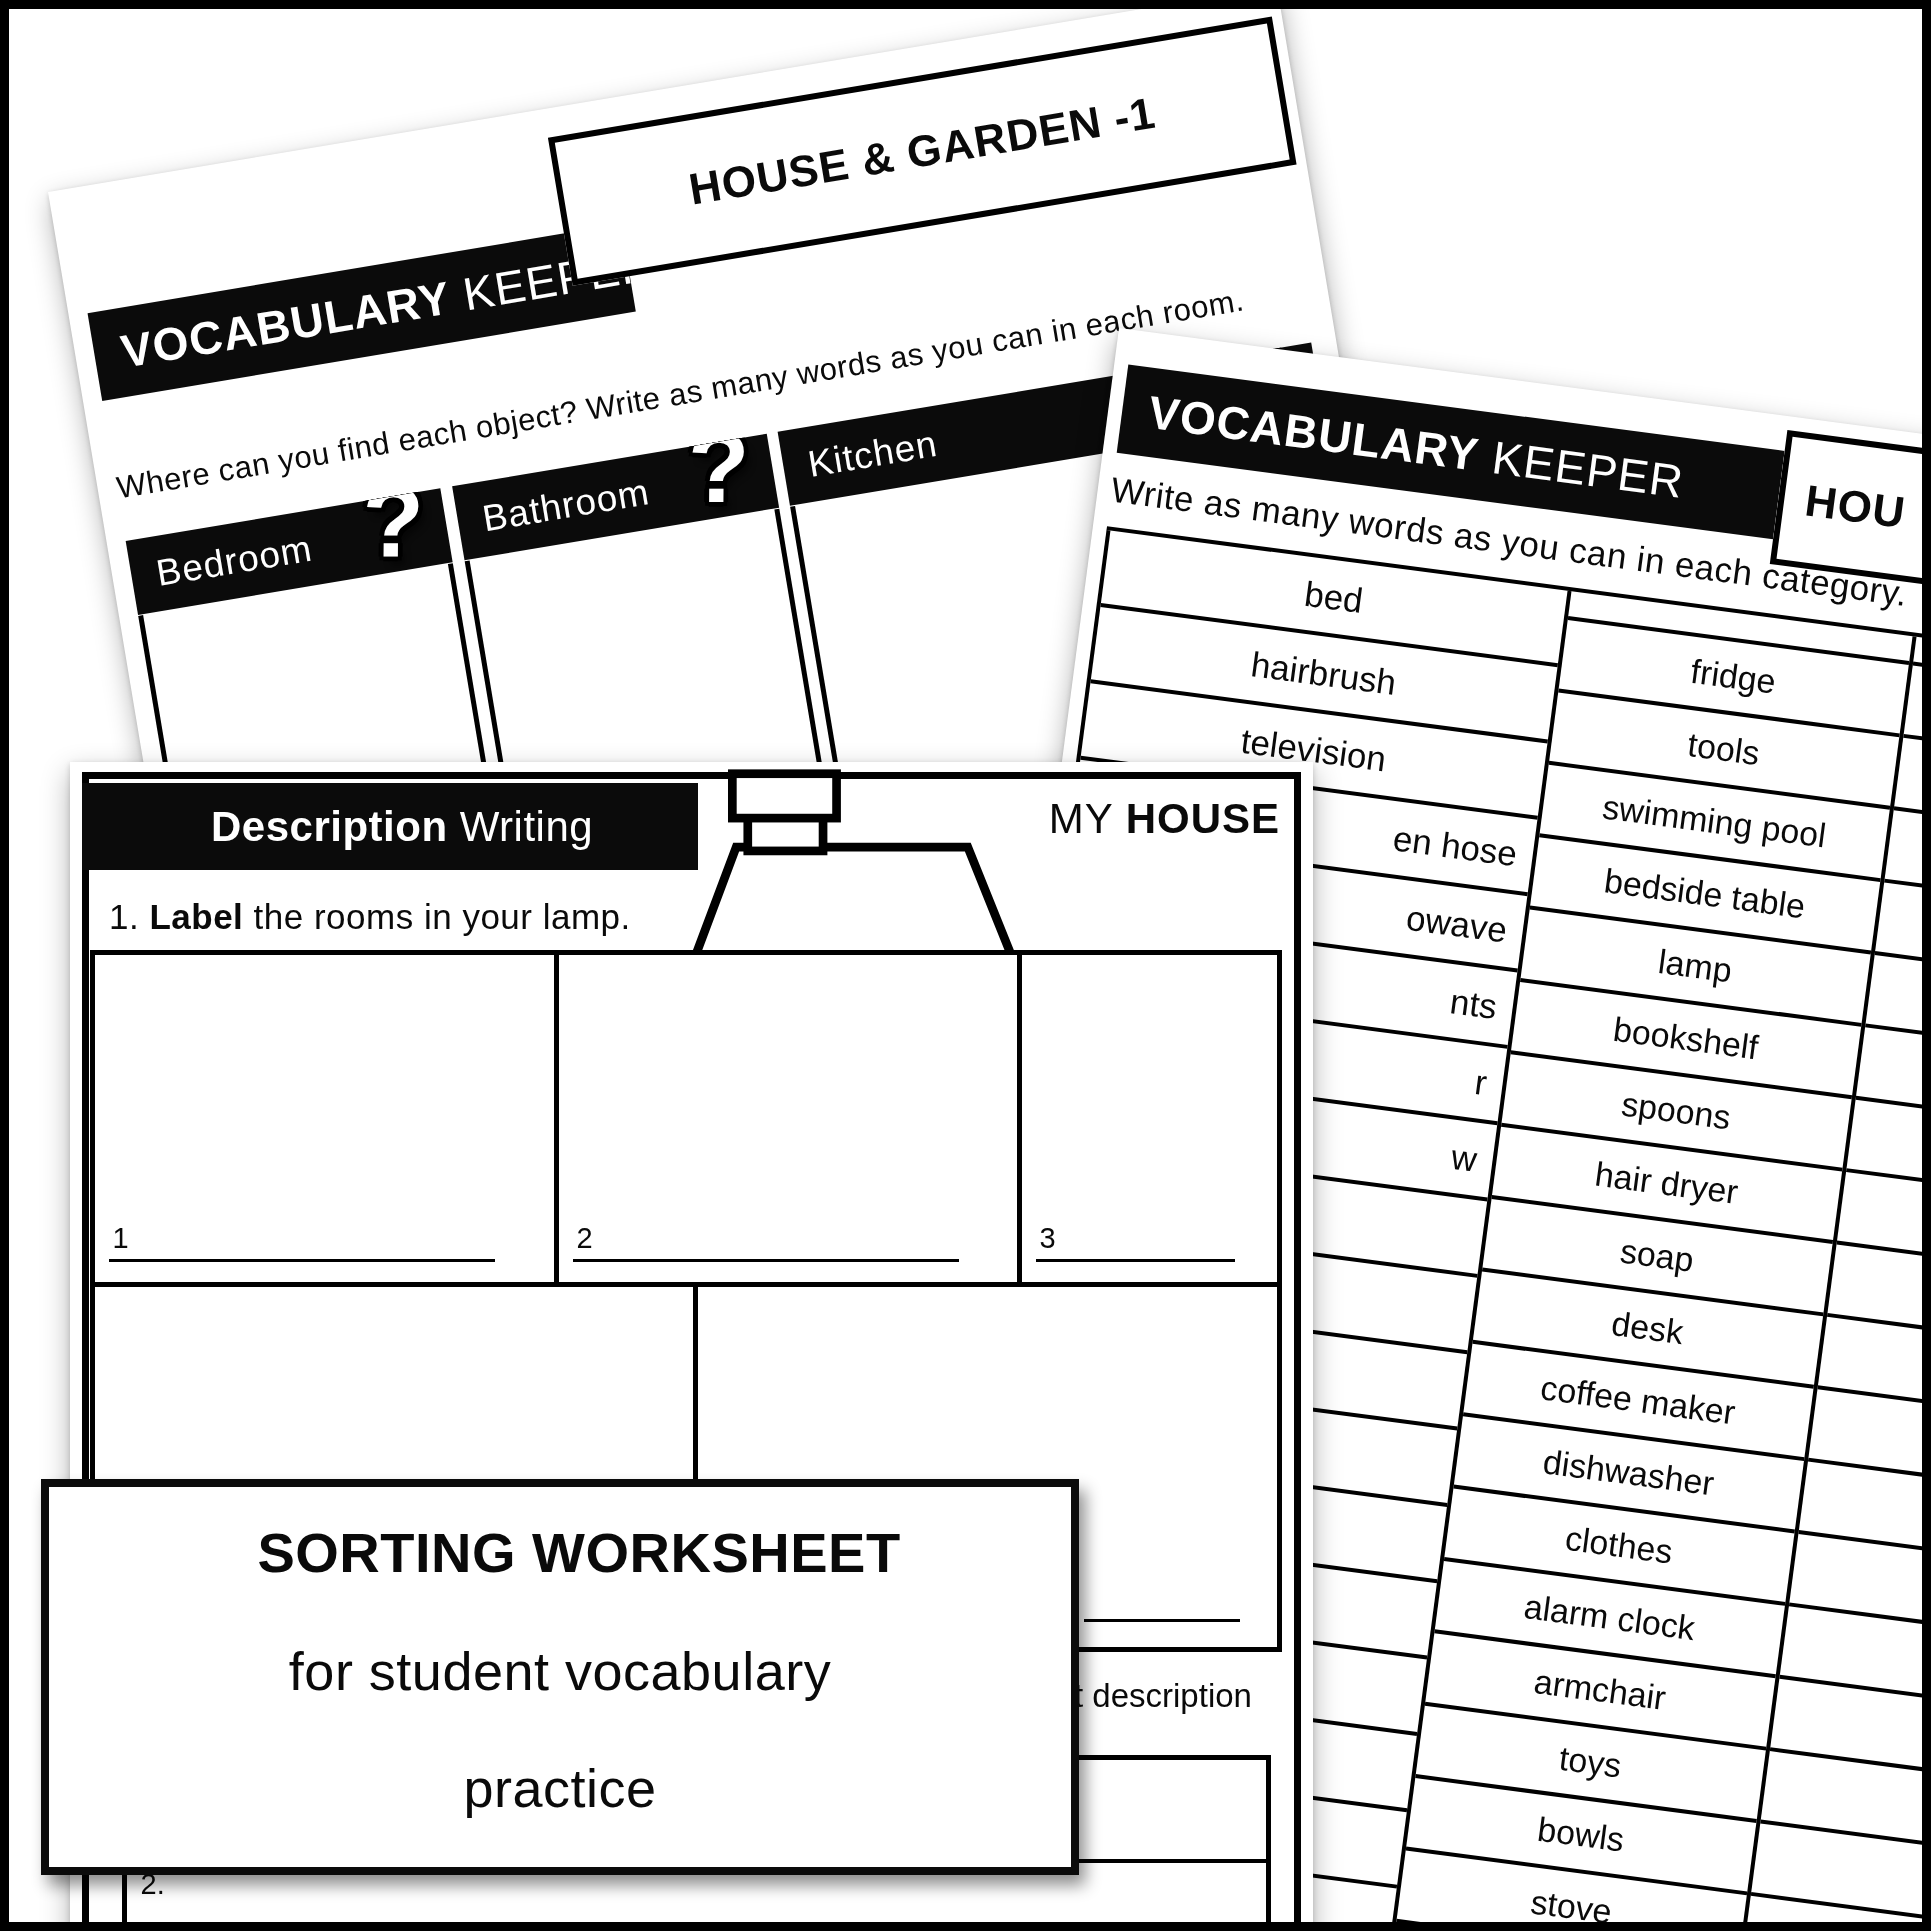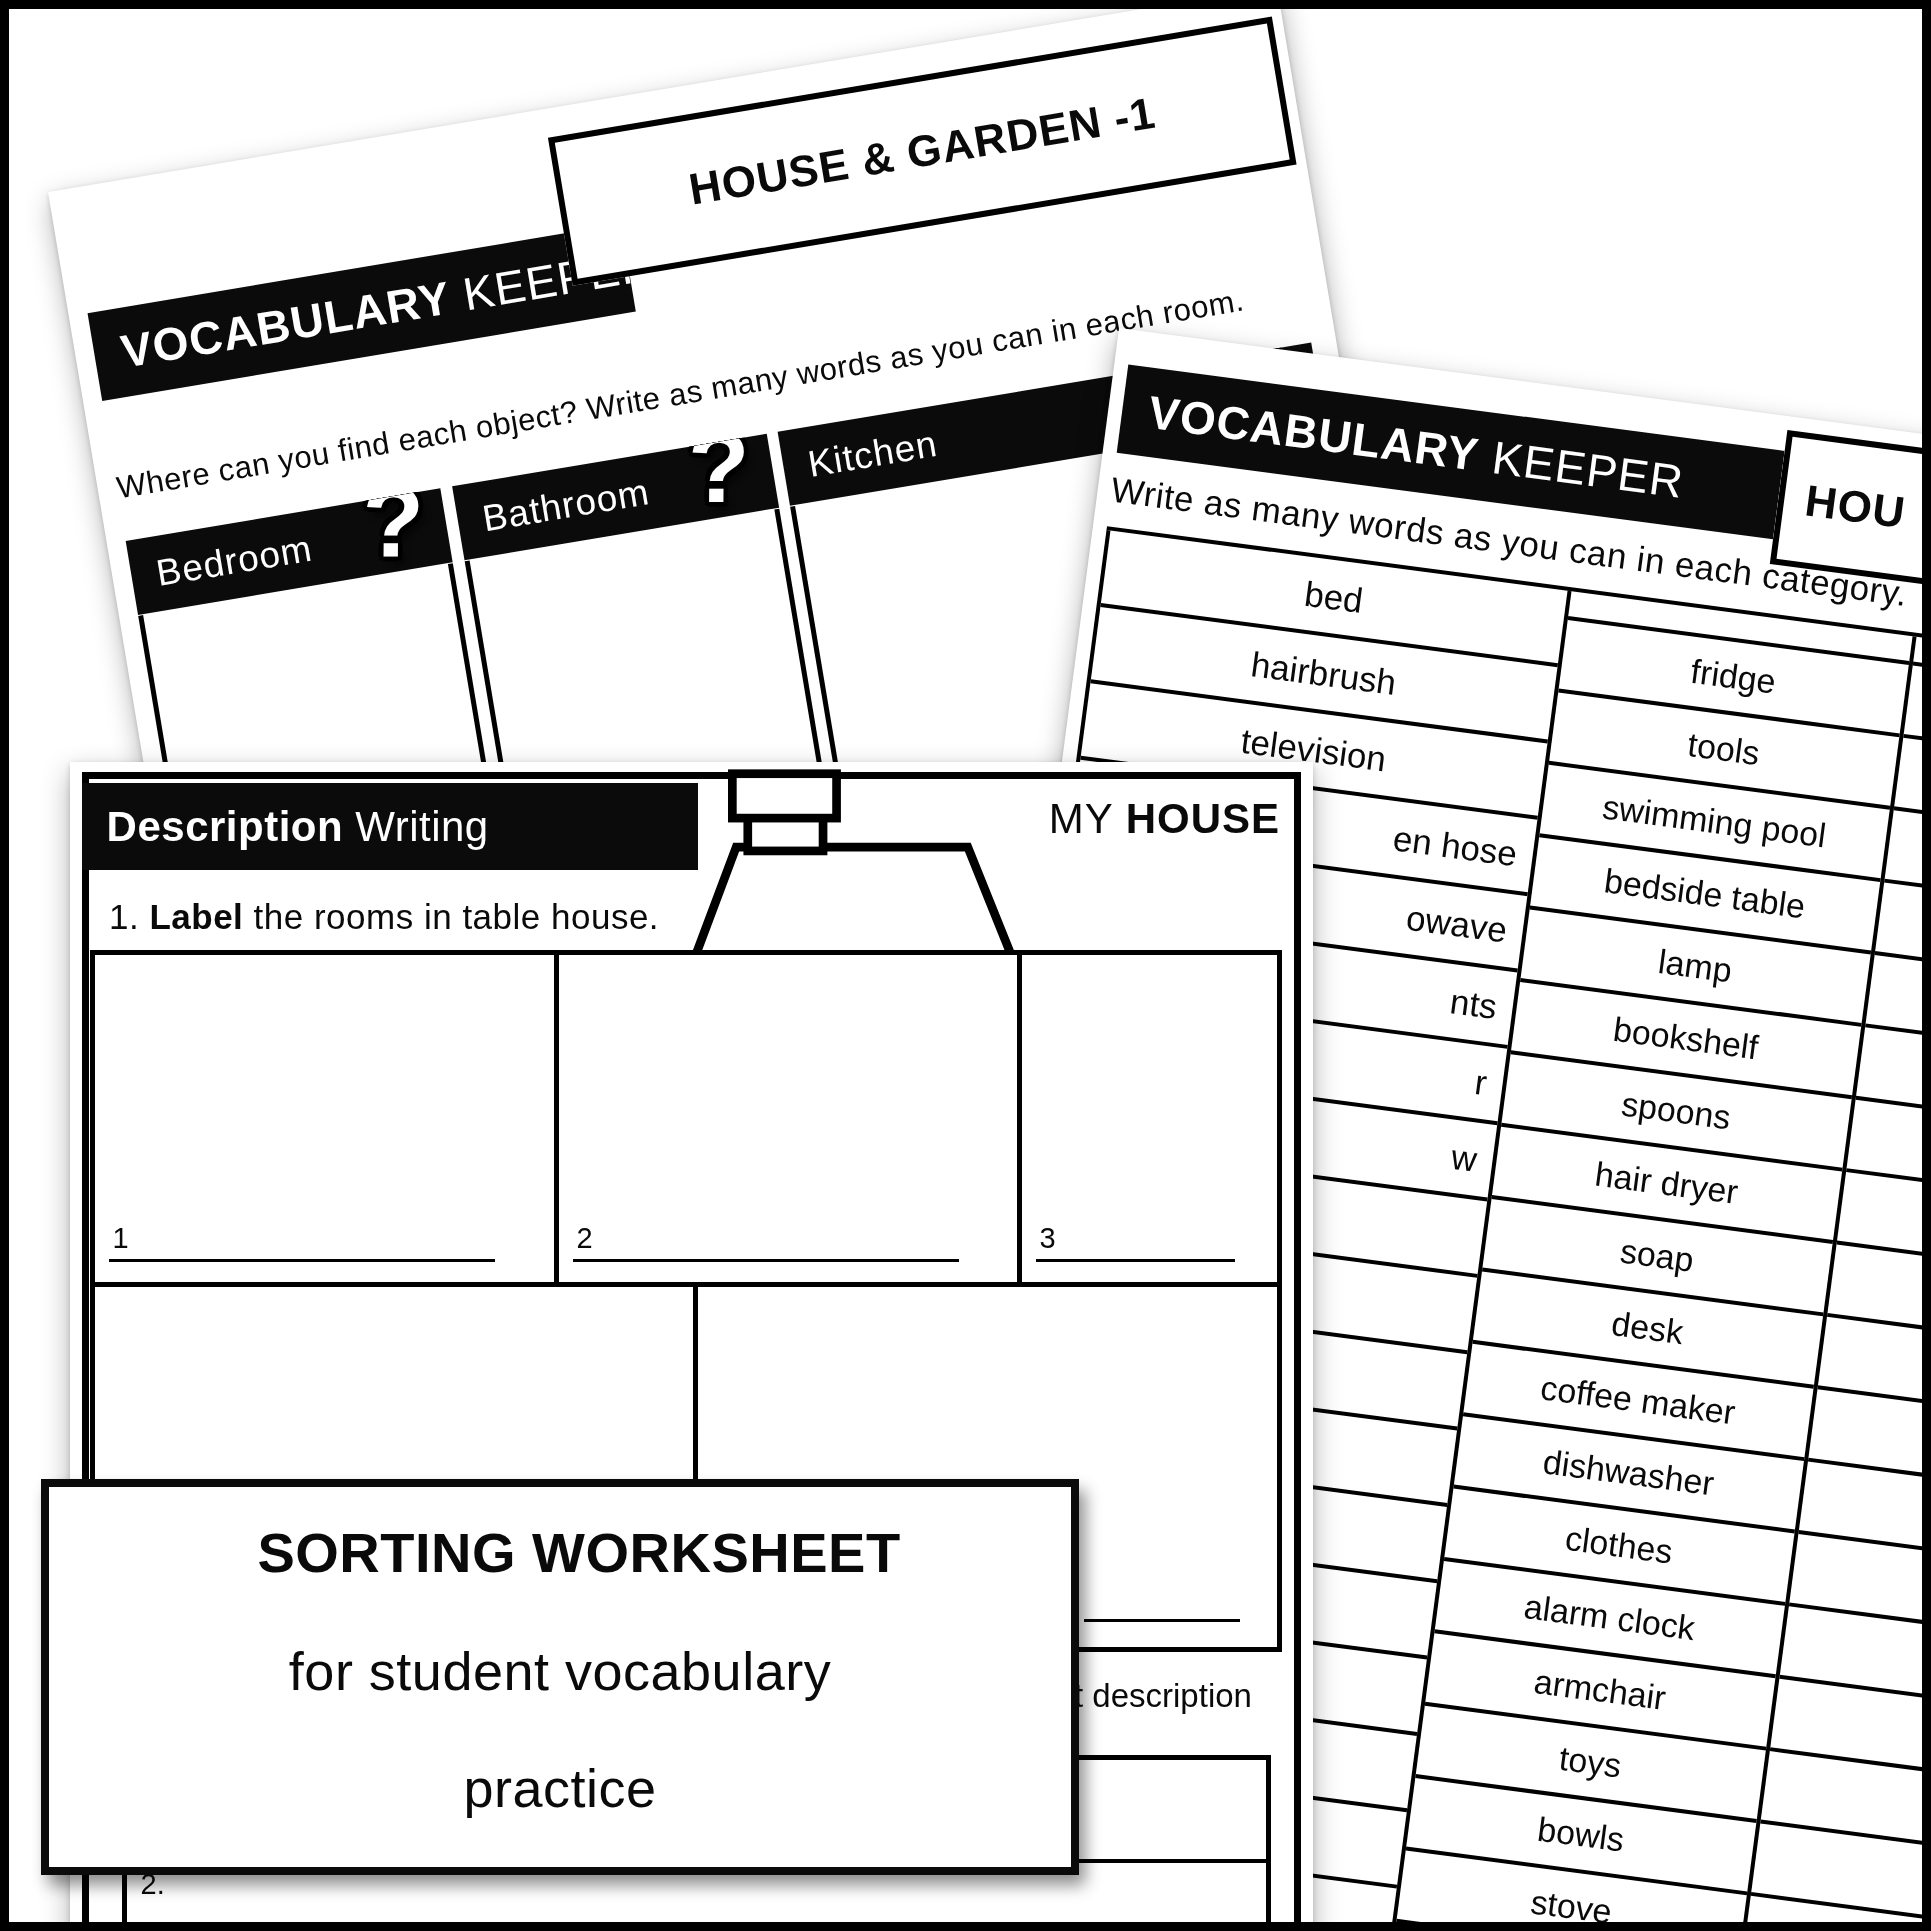--- a/index.html
+++ b/index.html
@@ -38,21 +38,21 @@
   .s2colT{left:817px;width:232px;}
   .cellL{height:77px;border-bottom:4.8px solid #000;display:flex;align-items:center;justify-content:center;font-size:35px;}
   .s2colL .cellL:nth-child(4),.s2colL .cellL:nth-child(5),.s2colL .cellL:nth-child(6),
   .s2colL .cellL:nth-child(7),.s2colL .cellL:nth-child(8){justify-content:flex-end;padding-right:15.4px;}
   .cellR{height:73px;border-bottom:4.8px solid #000;display:flex;align-items:center;justify-content:center;font-size:34px;}
   .spacer{height:29px;border-bottom:4.8px solid #000;}
 
   
   .sheet3{left:61px;top:753px;width:1243px;height:1197px;z-index:3;}
   .pframe{position:absolute;left:11.6px;right:11.6px;top:9.7px;height:1255px;border:7.7px solid #000;border-bottom:none;}
-  .s3-bar{position:absolute;left:11.6px;top:21px;width:616px;height:87px;line-height:87px;font-size:42px;padding-left:25px;letter-spacing:0.5px;}
+  .s3-bar{position:absolute;left:11.6px;top:21px;width:616px;height:87px;line-height:87px;font-size:42px;padding-left:25px;letter-spacing:0.5px;text-align:center;}
   .s3-title{position:absolute;right:33px;top:33px;font-size:42px;letter-spacing:1px;white-space:nowrap;text-align:center;}
   .s3-chimney{position:absolute;left:608px;top:3.9px;width:348px;height:193px;}
   .s3-instr1{position:absolute;left:39px;top:135px;font-size:35px;letter-spacing:0.5px;white-space:nowrap;}
   .room{position:absolute;border:5.8px solid #000;background:#fff;}
   .numline{position:absolute;left:13.5px;bottom:21px;right:25px;}
   .numline .n{font-size:29px;display:block;margin-bottom:3.9px;margin-left:3.9px;}
   .numline .ln{border-bottom:3.9px solid #000;width:92%;}
   .shortline{position:absolute;right:37px;bottom:25px;width:156px;border-bottom:3.9px solid #000;}
   .s3-instr2{position:absolute;left:1004px;top:915px;font-size:33px;white-space:nowrap;}
   .wbox{position:absolute;left:52px;top:993px;width:1149px;height:415px;border:5.8px solid #000;}
@@ -223,21 +223,21 @@
     <div class="pframe"></div>
     <div class="blackbar s3-bar"><span class="b">Description</span><span class="lt"> Writing</span></div>
     <div class="s3-title"><span class="lt">MY </span><span class="b">HOUSE</span></div>
 
     <svg class="s3-chimney" viewBox="0 0 360 200">
       <polygon points="60,84 300,84 345,196 18,196" fill="#fff" stroke="#000" stroke-width="9"></polygon>
       <rect x="72" y="50" width="78" height="38" fill="#fff" stroke="#000" stroke-width="9"></rect>
       <rect x="56" y="8" width="108" height="46" fill="#fff" stroke="#000" stroke-width="9"></rect>
     </svg>
 
-    <div class="s3-instr1"><span>1. </span><span class="b">Label</span><span> the rooms in table house.</span></div>
+    <div class="s3-instr1"><span>1. </span><span class="b">Label</span><span> the rooms in your lamp.</span></div>
 
     <div class="room" style="left:20px;top:188px;width:469px;height:338px;">
       <div class="numline">
         <span class="n">1</span>
         <div class="ln"></div>
       </div>
     </div>
     <div class="room" style="left:484px;top:188px;width:469px;height:338px;">
       <div class="numline">
         <span class="n">2</span>

